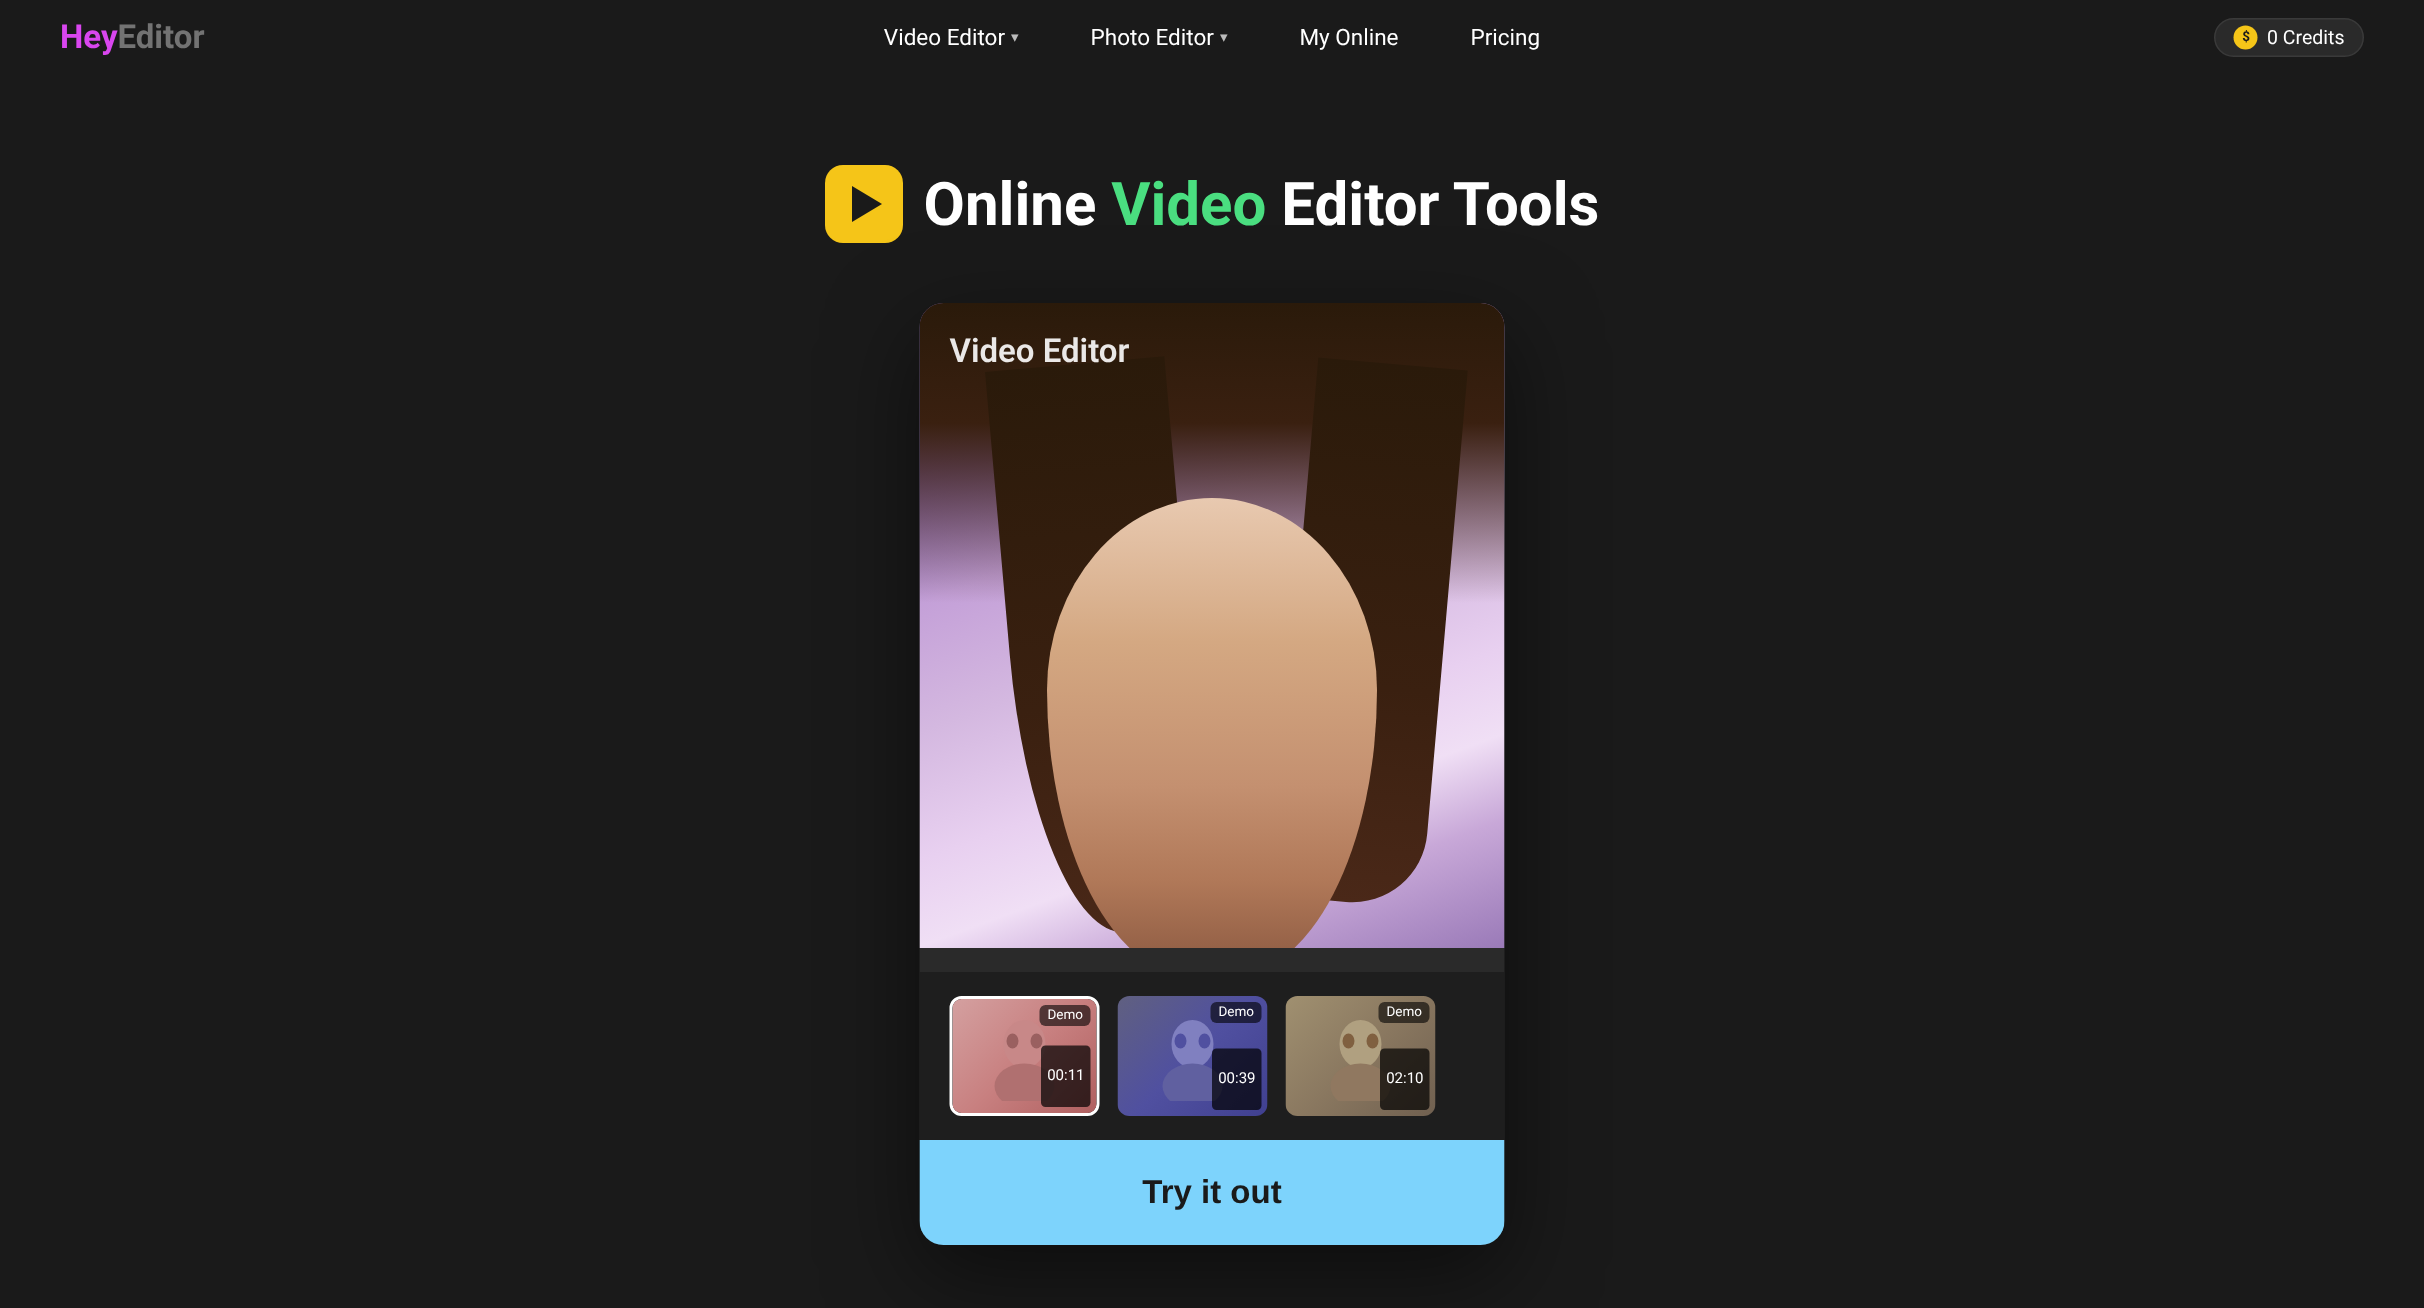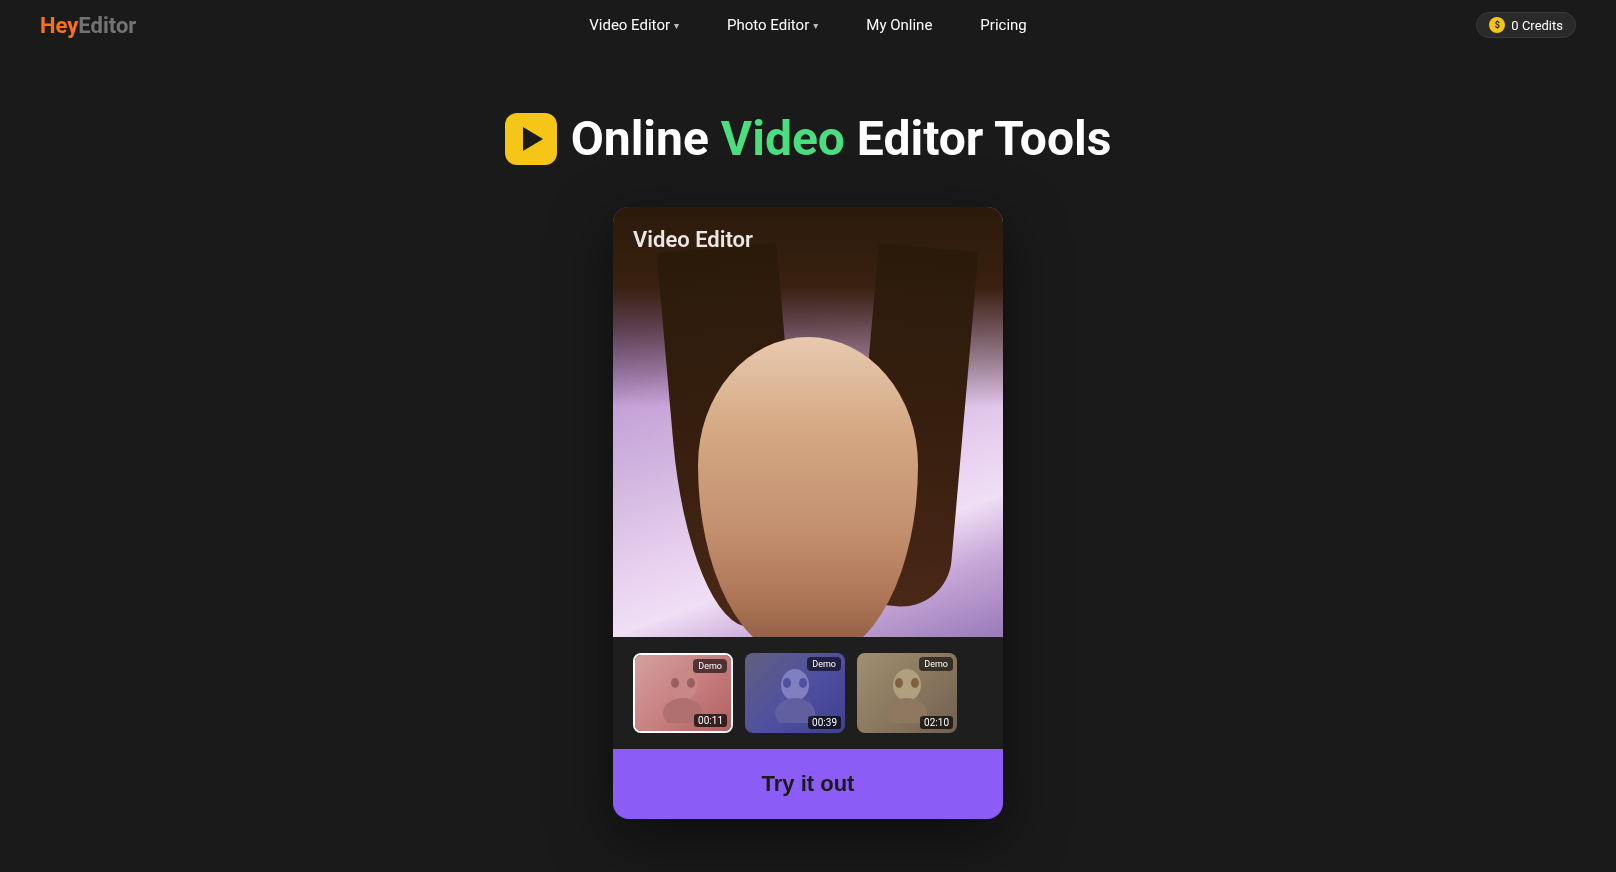--- a/index.html
+++ b/index.html
@@ -28,21 +28,21 @@
     .nav-logo {
       display: flex;
       align-items: center;
       gap: 0;
       font-size: 22px;
       font-weight: 700;
       cursor: pointer;
     }
 
     .logo-hey {
-      color: #f97316;
+      color: #d946ef;
     }
 
     .logo-editor {
       color: #737373;
     }
 
     .nav-links {
       display: flex;
       align-items: center;
       gap: 48px;
@@ -120,21 +120,21 @@
     .play-triangle {
       width: 0;
       height: 0;
       border-top: 12px solid transparent;
       border-bottom: 12px solid transparent;
       border-left: 20px solid #1a1a1a;
       margin-left: 4px;
     }
 
     .title-text {
-      font-size: 48px;
+      font-size: 40px;
       font-weight: 700;
       color: #ffffff;
     }
 
     .title-video {
       color: #4ade80;
     }
 
     
     .editor-card {
@@ -163,20 +163,21 @@
       z-index: 2;
     }
 
     
     .thumbnail-strip {
       display: flex;
       gap: 12px;
       padding: 16px 20px;
       background: rgba(30,30,30,0.95);
       align-items: center;
+      margin-top: 16px;
     }
 
     .thumbnail-item {
       position: relative;
       width: 100px;
       height: 80px;
       border-radius: 8px;
       overflow: hidden;
       flex-shrink: 0;
       cursor: pointer;
@@ -224,29 +225,29 @@
       border-radius: 4px;
     }
 
     .time-badge {
       position: absolute;
       bottom: 4px;
       right: 4px;
       background: rgba(0,0,0,0.7);
       color: #ffffff;
       font-size: 10px;
-      padding: 1px 4px;
+      padding: 15px 4px;
       border-radius: 3px;
     }
 
     
     .try-button {
       width: 100%;
       padding: 22px;
-      background: #8b5cf6;
+      background: #7dd3fc;
       border: none;
       border-radius: 0;
       font-size: 22px;
       font-weight: 700;
       color: #1a1a1a;
       cursor: pointer;
       transition: background 0.2s;
     }
 
     

